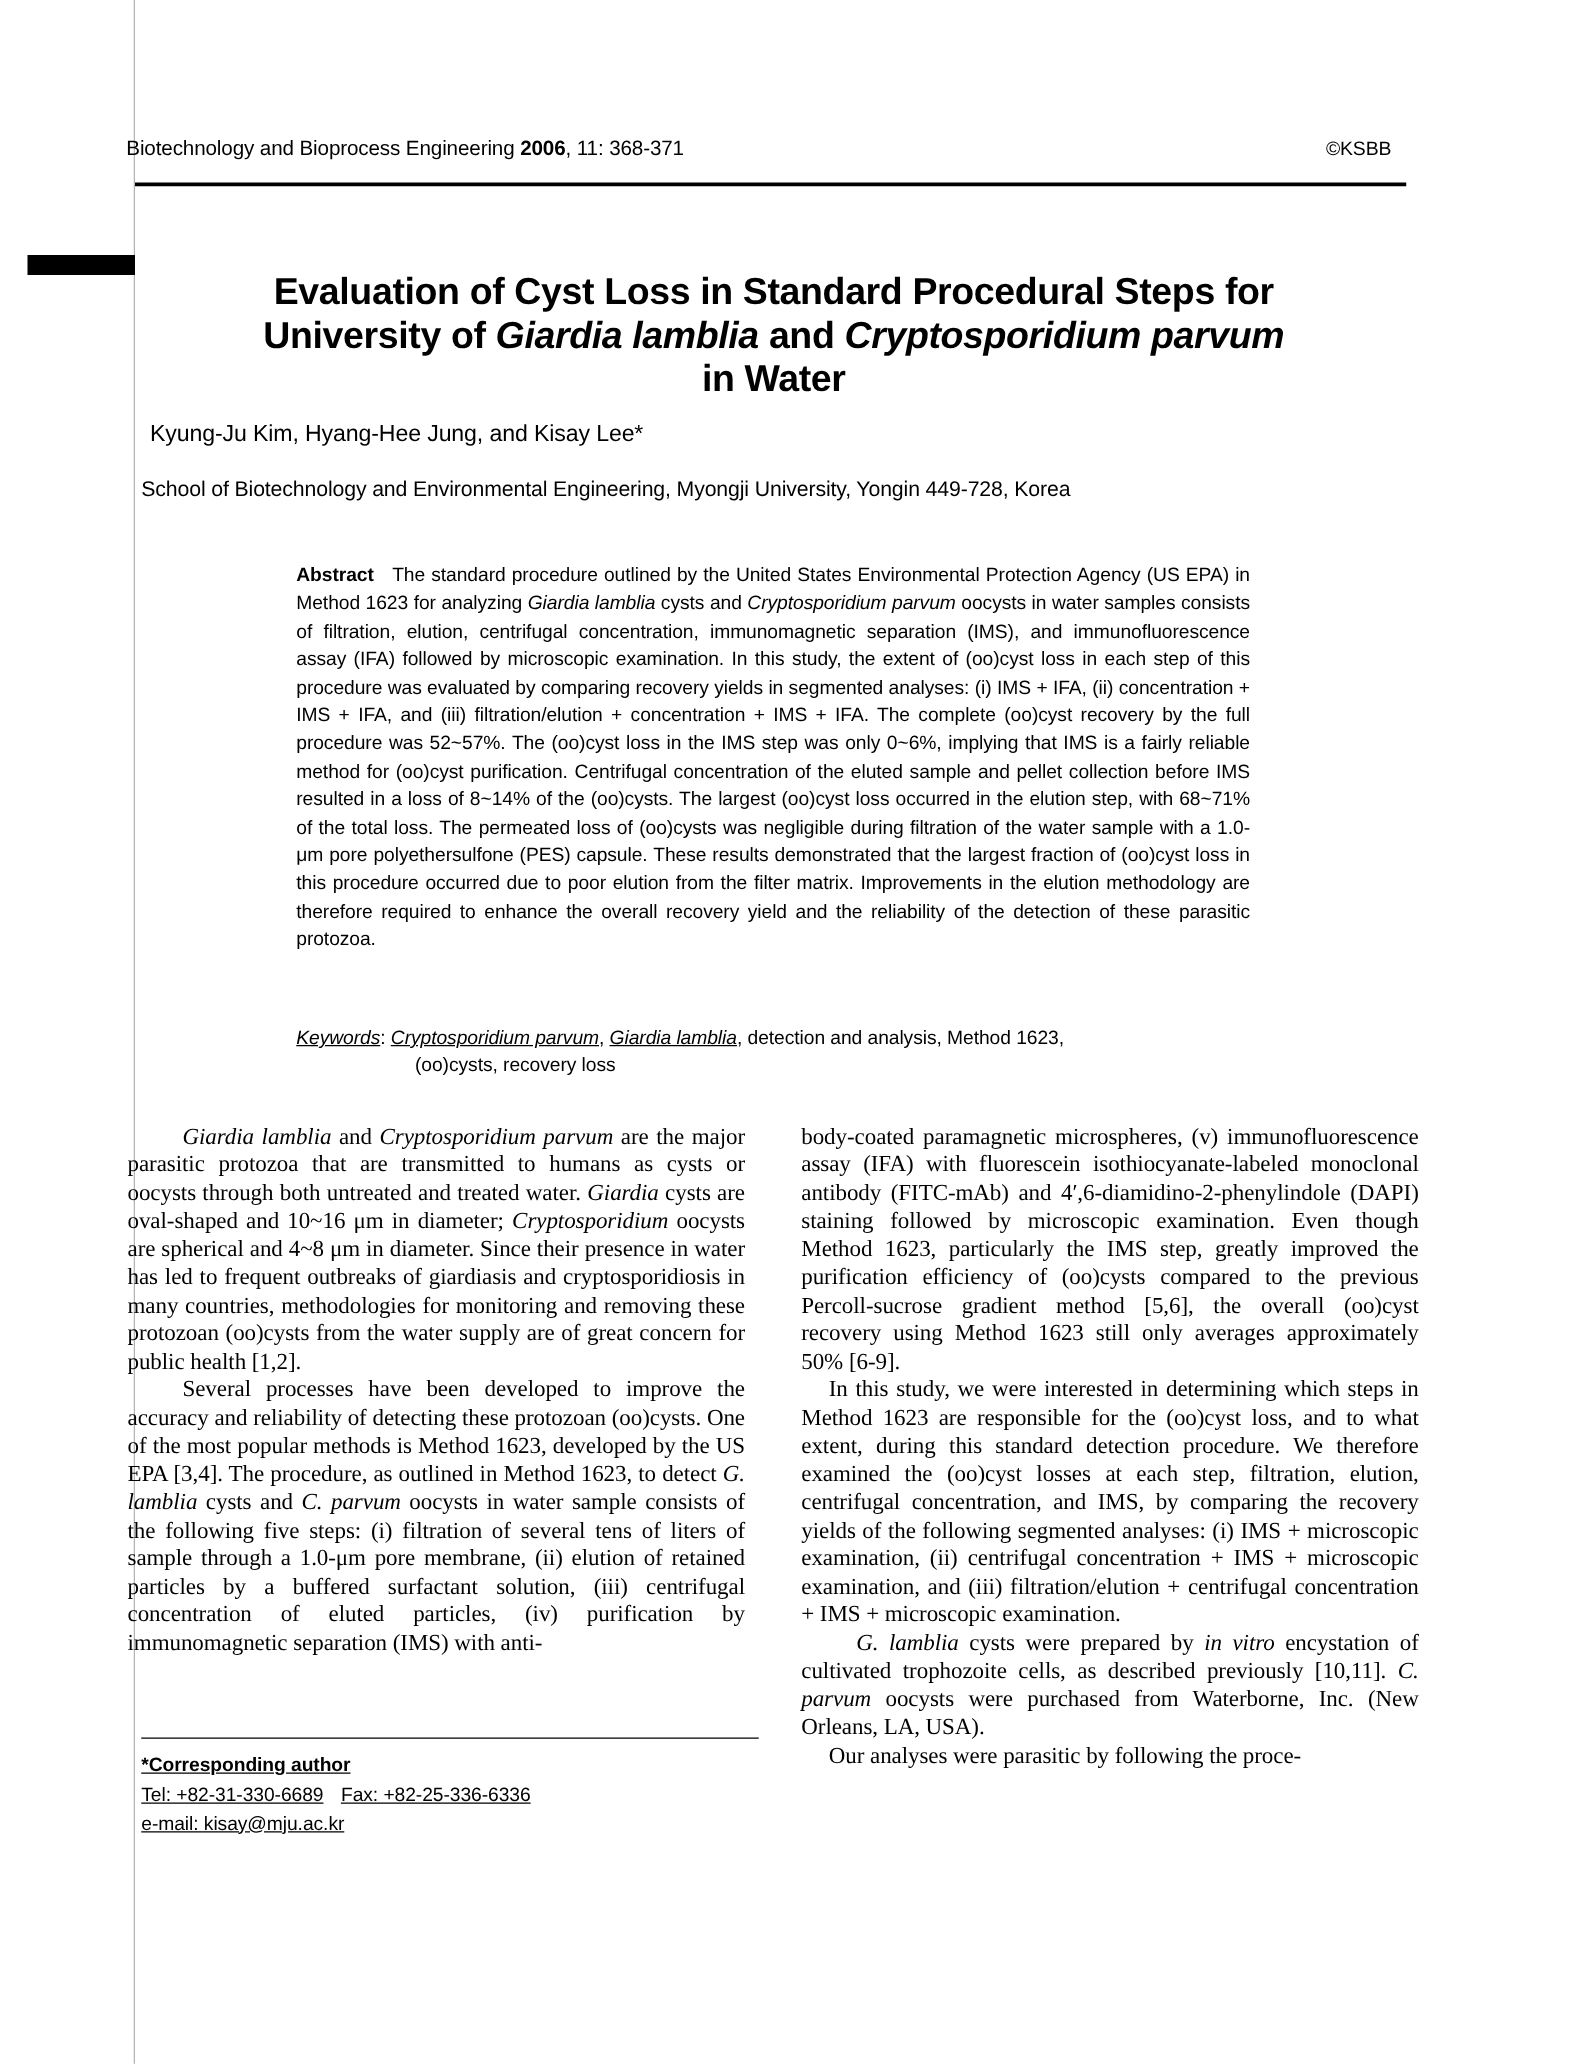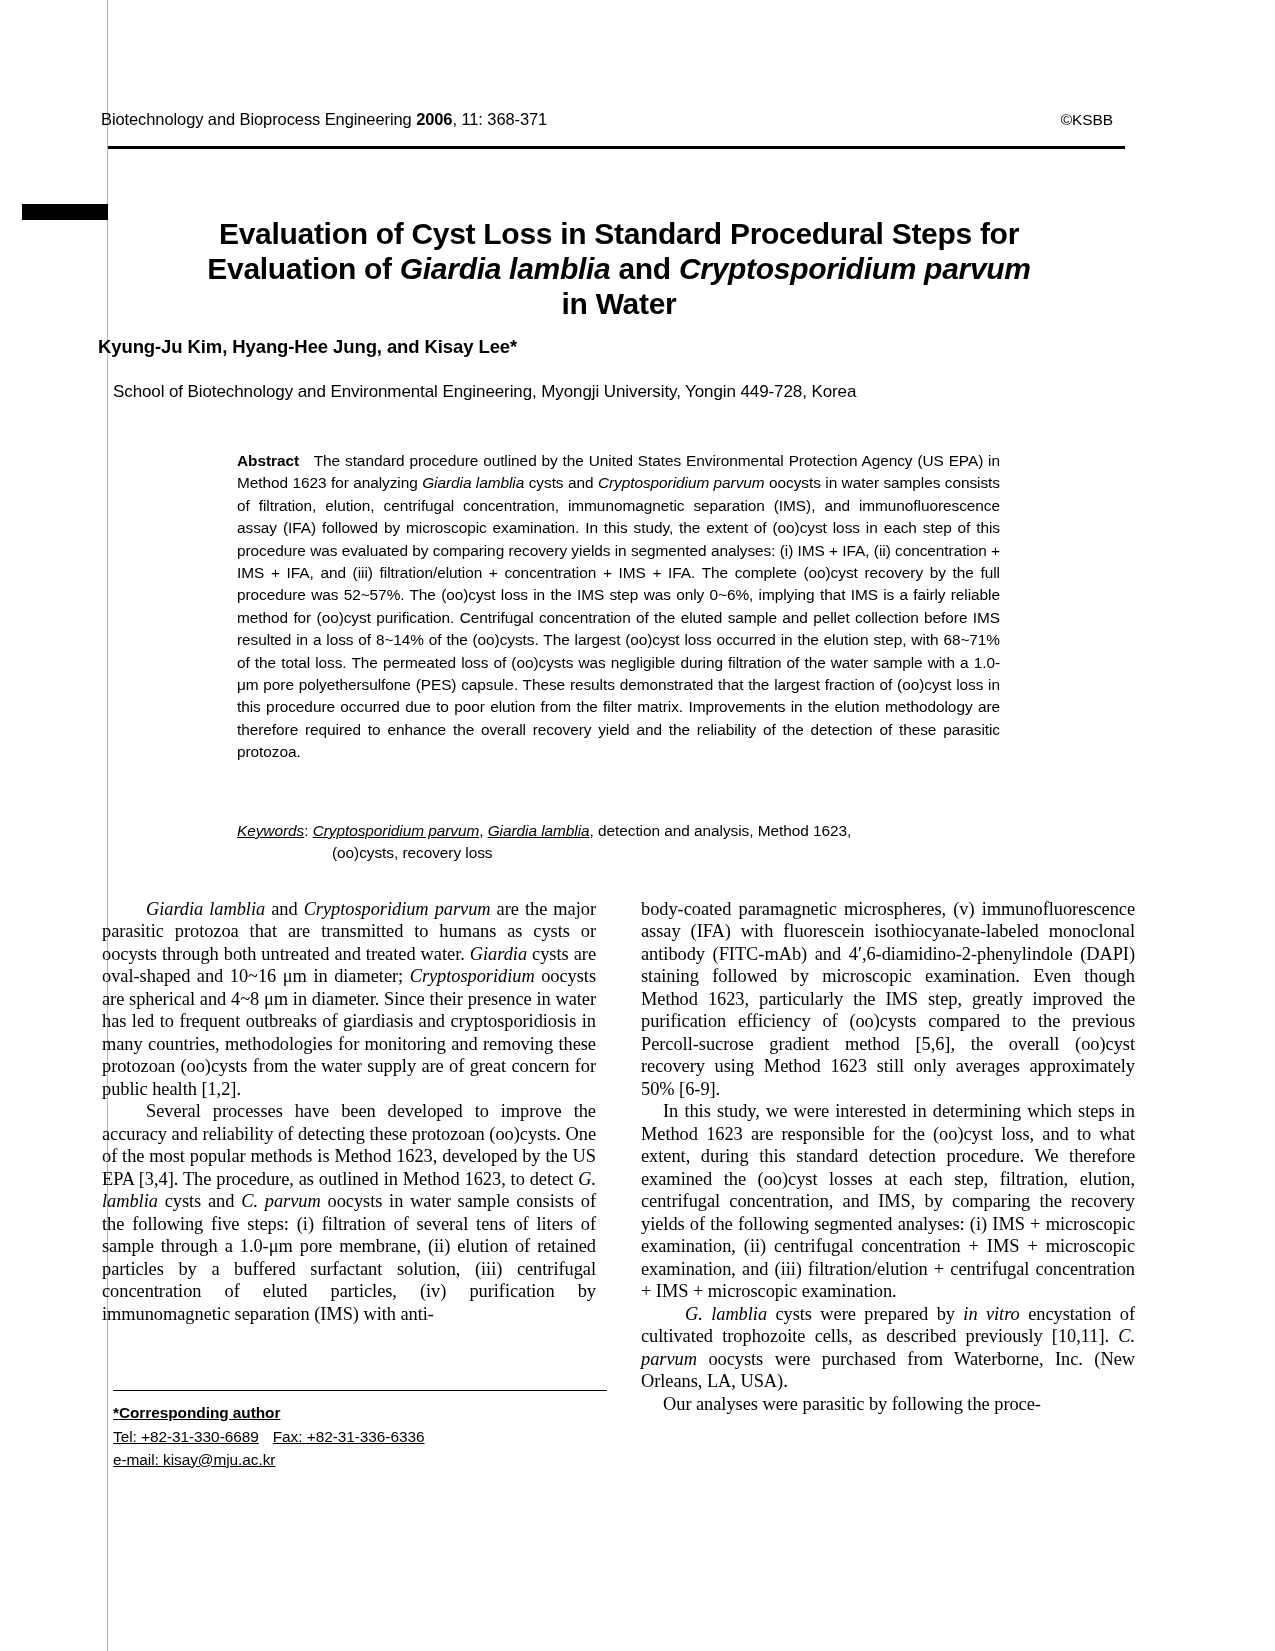--- a/index.html
+++ b/index.html
@@ -77,25 +77,25 @@
     font-weight: 700;
     line-height: 1.17;
     letter-spacing: -0.3px;
     text-align: center;
   }
   .title i { font-style: italic; }
 
   
   .authors {
     position: absolute;
-    left: 98px;
+    left: 120px;
     top: 336px;
     width: 1012px;
     font-size: 18.5px;
-    font-weight: 700;
+    font-weight: 400;
     letter-spacing: -0.1px;
   }
   .affiliation {
     position: absolute;
     left: 113px;
     top: 382px;
     width: 1012px;
     font-size: 17px;
     font-weight: 400;
     letter-spacing: -0.1px;
@@ -182,21 +182,21 @@
 
   <div class="left-rule"></div>
   <div class="title-tab"></div>
 
   <div class="header">
     <div class="header-left"><span>Biotechnology and Bioprocess Engineering </span><b>2006</b><span>, 11: 368-371</span></div>
     <div class="header-right">©KSBB</div>
   </div>
   <div class="header-rule"></div>
 
-  <h1 class="title"><span>Evaluation of Cyst Loss in Standard Procedural Steps for</span><br><span>Evaluation of </span><i>Giardia lamblia</i><span> and </span><i>Cryptosporidium parvum</i><br><span>in Water</span></h1>
+  <h1 class="title"><span>Evaluation of Cyst Loss in Standard Procedural Steps for</span><br><span>University of </span><i>Giardia lamblia</i><span> and </span><i>Cryptosporidium parvum</i><br><span>in Water</span></h1>
 
   <div class="authors">Kyung-Ju Kim, Hyang-Hee Jung, and Kisay Lee*</div>
   <div class="affiliation">School of Biotechnology and Environmental Engineering, Myongji University, Yongin 449-728, Korea</div>
 
   <div class="abstract"><b>Abstract</b>&nbsp;&nbsp;&nbsp;<span>The standard procedure outlined by the United States Environmental Protection Agency (US EPA) in Method 1623 for analyzing </span><i>Giardia lamblia</i><span> cysts and </span><i>Cryptosporidium parvum</i><span> oocysts in water samples consists of filtration, elution, centrifugal concentration, immunomagnetic separation (IMS), and immunofluorescence assay (IFA) followed by microscopic examination. In this study, the extent of (oo)cyst loss in each step of this procedure was evaluated by comparing recovery yields in segmented analyses: (i) IMS + IFA, (ii) concentration + IMS + IFA, and (iii) filtration/elution + concentration + IMS + IFA. The complete (oo)cyst recovery by the full procedure was 52~57%. The (oo)cyst loss in the IMS step was only 0~6%, implying that IMS is a fairly reliable method for (oo)cyst purification. Centrifugal concentration of the eluted sample and pellet collection before IMS resulted in a loss of 8~14% of the (oo)cysts. The largest (oo)cyst loss occurred in the elution step, with 68~71% of the total loss. The permeated loss of (oo)cysts was negligible during filtration of the water sample with a 1.0-μm pore polyethersulfone (PES) capsule. These results demonstrated that the largest fraction of (oo)cyst loss in this procedure occurred due to poor elution from the filter matrix. Improvements in the elution methodology are therefore required to enhance the overall recovery yield and the reliability of the detection of these parasitic protozoa.</span></div>
 
   <div class="keywords"><i>Keywords</i><span>: </span><i>Cryptosporidium parvum</i><span>, </span><i>Giardia lamblia</i><span>, detection and analysis, Method 1623,</span>
     <span class="kw-body">(oo)cysts, recovery loss</span>
   </div>
 
@@ -208,17 +208,17 @@
   <div class="col col-right">
     <p class="noindent">body-coated paramagnetic microspheres, (v) immunofluorescence assay (IFA) with fluorescein isothiocyanate-labeled monoclonal antibody (FITC-mAb) and 4′,6-diamidino-2-phenylindole (DAPI) staining followed by microscopic examination. Even though Method 1623, particularly the IMS step, greatly improved the purification efficiency of (oo)cysts compared to the previous Percoll-sucrose gradient method [5,6], the overall (oo)cyst recovery using Method 1623 still only averages approximately 50% [6-9].</p>
     <p>In this study, we were interested in determining which steps in Method 1623 are responsible for the (oo)cyst loss, and to what extent, during this standard detection procedure. We therefore examined the (oo)cyst losses at each step, filtration, elution, centrifugal concentration, and IMS, by comparing the recovery yields of the following segmented analyses: (i) IMS + microscopic examination, (ii) centrifugal concentration + IMS + microscopic examination, and (iii) filtration/elution + centrifugal concentration + IMS + microscopic examination.</p>
     <p><span style="display:inline-block;width:22px"></span><i>G. lamblia</i><span> cysts were prepared by </span><i>in vitro</i><span> encystation of cultivated trophozoite cells, as described previously [10,11]. </span><i>C. parvum</i><span> oocysts were purchased from Waterborne, Inc. (New Orleans, LA, USA).</span></p>
     <p>Our analyses were parasitic by following the proce-</p>
   </div>
 
   <div class="footnote">
     <div class="footnote-rule"></div>
     <div class="footnote-line bold">*Corresponding author</div>
-    <div class="footnote-line"><span>Tel: +82-31-330-6689</span><span class="gap"></span><span>Fax: +82-31-336-6336</span></div>
+    <div class="footnote-line"><span>Tel: +82-31-330-6689</span><span class="gap"></span><span>Fax: +82-25-336-6336</span></div>
     <div class="footnote-line">e-mail: kisay@mju.ac.kr</div>
   </div>
 
 </div>
 
 </body></html>

